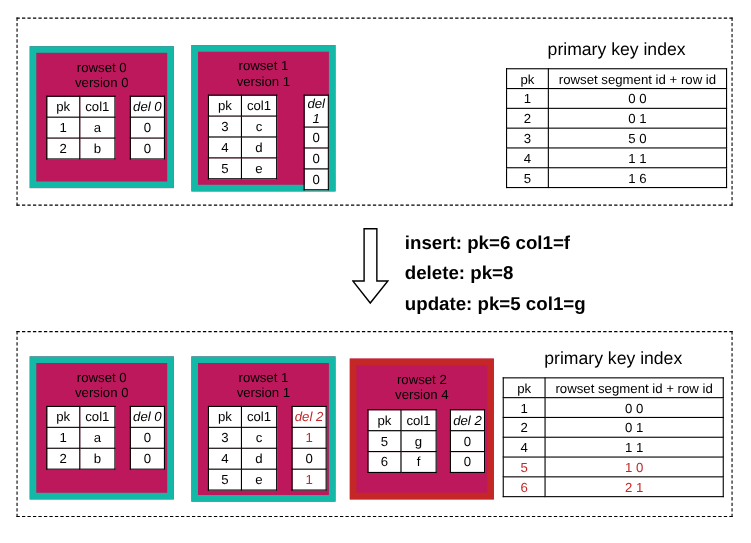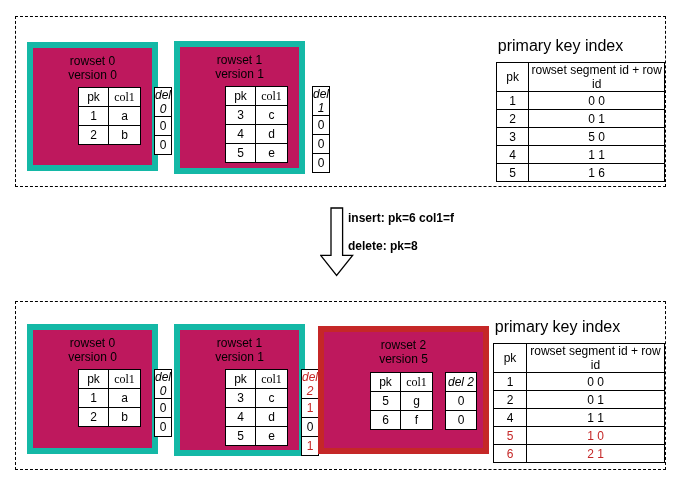--- a/index.html
+++ b/index.html
@@ -16,58 +16,57 @@
   .dashed-box {
     position: absolute;
     border: 1px dashed #000000;
     background: #ffffff;
   }
   .rs-box {
     position: absolute;
     border: 6px solid #14b8a6;
     background: #be185d;
   }
-  .rs-box.redborder { border-color: #c52727; padding-left: 40px; }
+  .rs-box.redborder { border-color: #c52727; }
   .rs-title {
     position: absolute;
     left: 0; right: 0; top: 6px;
     text-align: center;
     line-height: 14px;
     font-size: 12px;
   }
   table.grid {
     position: absolute;
     border-collapse: collapse;
-    margin-left: 36px;
   }
   table.grid td {
     border: 1px solid #000000;
     text-align: center;
     vertical-align: middle;
     padding: 0;
     font-size: 12px;
     height: 18px;
     background: #ffffff;
   }
   td.c-pk  { width: 29px; }
-  td.c-col1{ width: 31px; font-family: Liberation Serif, serif; }
+  td.c-col1{ width: 31px; }
   td.c-del { width: 30px; font-style: italic; }
   table.pki td { height: 17px; }
   td.pi-pk  { width: 37px; }
   td.pi-loc { width: 161px; }
   .pki-title {
     position: absolute;
     text-align: center;
     font-size: 16px;
   }
   .op-line {
     position: absolute;
-    left: 348px;
+    left: 368px;
     font-weight: bold;
-    font-size: 12px;
+    font-size: 17px;
     white-space: nowrap;
   }
   .redtext { color: #c52727; }
   .arrow-wrap { position: absolute; left: 320px; top: 207px; }
 </style>
 </head>
 <body>
 
 <div class="page">
 
@@ -183,20 +182,21 @@
       </table>
   </div>
 
   <div class="arrow-wrap">
     <svg width="34" height="70" viewBox="0 0 34 70">
       <polygon points="11,1 22.6,1 22.6,48.4 32.6,48.4 16.6,68.5 0.7,48.4 11,48.4" fill="#ffffff" stroke="#000000" stroke-width="1.3" stroke-linejoin="miter"></polygon>
     </svg>
   </div>
   <div class="op-line" style="top:211px;">insert: pk=6 col1=f</div>
   <div class="op-line" style="top:239px;">delete: pk=8</div>
+  <div class="op-line" style="top:267px;">update: pk=5 col1=g</div>
 
   <div class="dashed-box" style="left:15px; top:301px; width:649px; height:167px;">
 
     <div class="rs-box" style="left:11px; top:22px; width:119px; height:118px;">
       <div class="rs-title">
         <div>rowset 0</div>
         <div>version 0</div>
       </div>
       <table class="grid" style="left:9px; top:39px;">
         <tbody>
@@ -268,21 +268,21 @@
         <tr>
               <td class="redtext">1</td>
             </tr>
       </tbody>
         </table>
     </div>
 
     <div class="rs-box redborder" style="left:302px; top:24px; width:119px; height:116px;">
       <div class="rs-title">
         <div>rowset 2</div>
-        <div>version 5</div>
+        <div>version 4</div>
       </div>
       <table class="grid" style="left:10px; top:40px;">
         <tbody>
             <tr>
           <td class="c-pk">pk</td>
           <td class="c-col1">col1</td>
         </tr>
         <tr>
           <td>5</td>
           <td>g</td>

